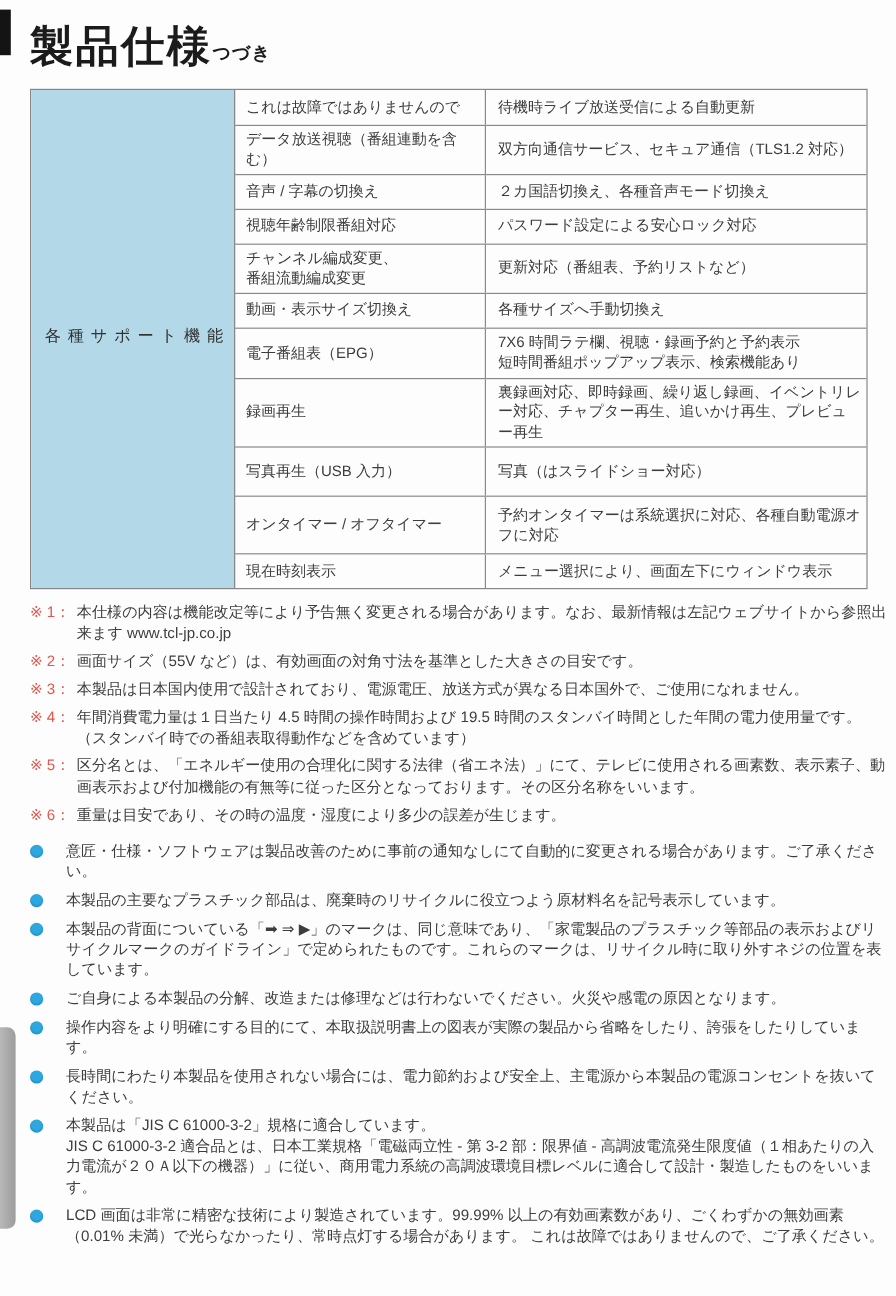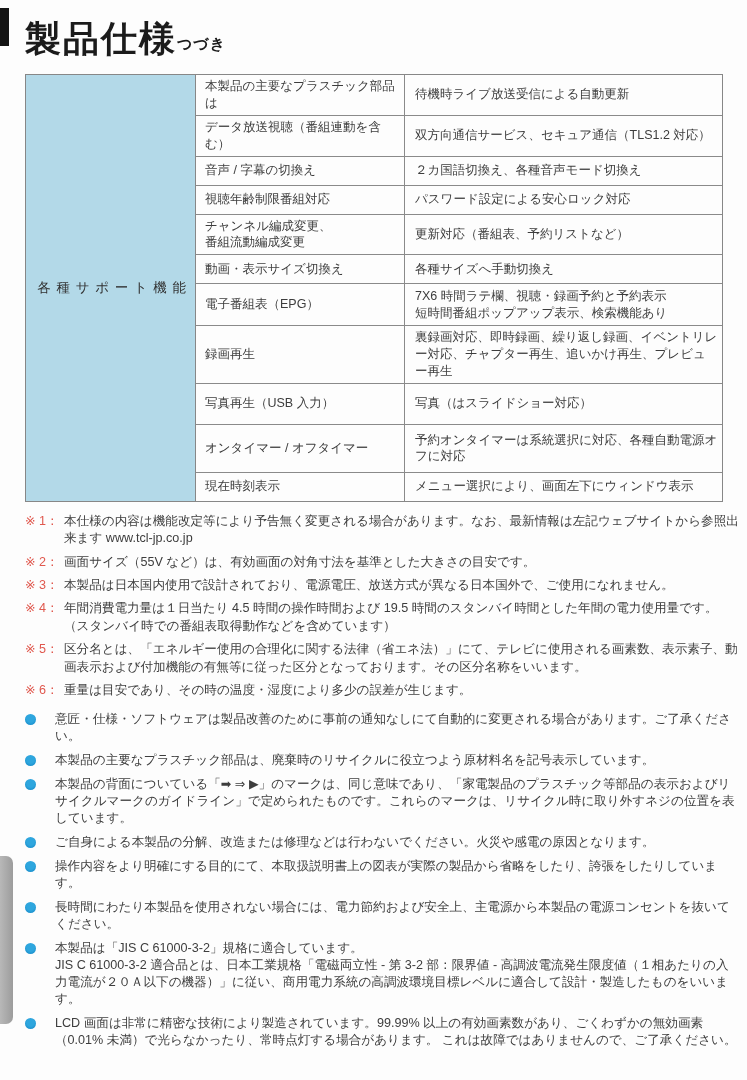--- a/index.html
+++ b/index.html
@@ -37,21 +37,21 @@
     border: 1.5px solid #878787;
     font-size: 12.5px;
     line-height: 1.35;
   }
   .col-header {
     flex: 0 0 170px;
     background: #b3d9e8;
     border-right: 1.5px solid #878787;
     display: flex; align-items: center; justify-content: center;
     font-size: 13.5px; letter-spacing: 0.42em; color: #323232;
-    padding-left: 8px; text-align: center;
+    padding-left: 8px; text-align: center; font-family: Liberation Mono, monospace;
   }
   .rows { flex: 1; display: flex; flex-direction: column; }
   .row { display: flex; border-top: 1px solid #8a8a8a; }
   .row:first-child { border-top: none; }
   .cf {
     flex: 0 0 209px;
     border-right: 1px solid #8a8a8a;
     padding: 3px 5px 3px 9px;
     display: flex; align-items: center;
     white-space: pre-line;
@@ -89,21 +89,21 @@
 
   <header class="title-row">
     <h1>製品仕様</h1>
     <span class="subtitle">つづき</span>
   </header>
 
   <section class="spec-table">
     <div class="col-header">各種サポート機能</div>
     <div class="rows">
       <div class="row" style="min-height:29px">
-        <div class="cf">本製品の主要なプラスチック部品は</div>
+        <div class="cf">これは故障ではありませんので</div>
         <div class="cd">待機時ライブ放送受信による自動更新</div>
       </div>
       <div class="row" style="min-height:29px">
         <div class="cf">データ放送視聴（番組連動を含む）</div>
         <div class="cd">双方向通信サービス、セキュア通信（TLS1.2 対応）</div>
       </div>
       <div class="row" style="min-height:29px">
         <div class="cf">音声 / 字幕の切換え</div>
         <div class="cd">２カ国語切換え、各種音声モード切換え</div>
       </div>

